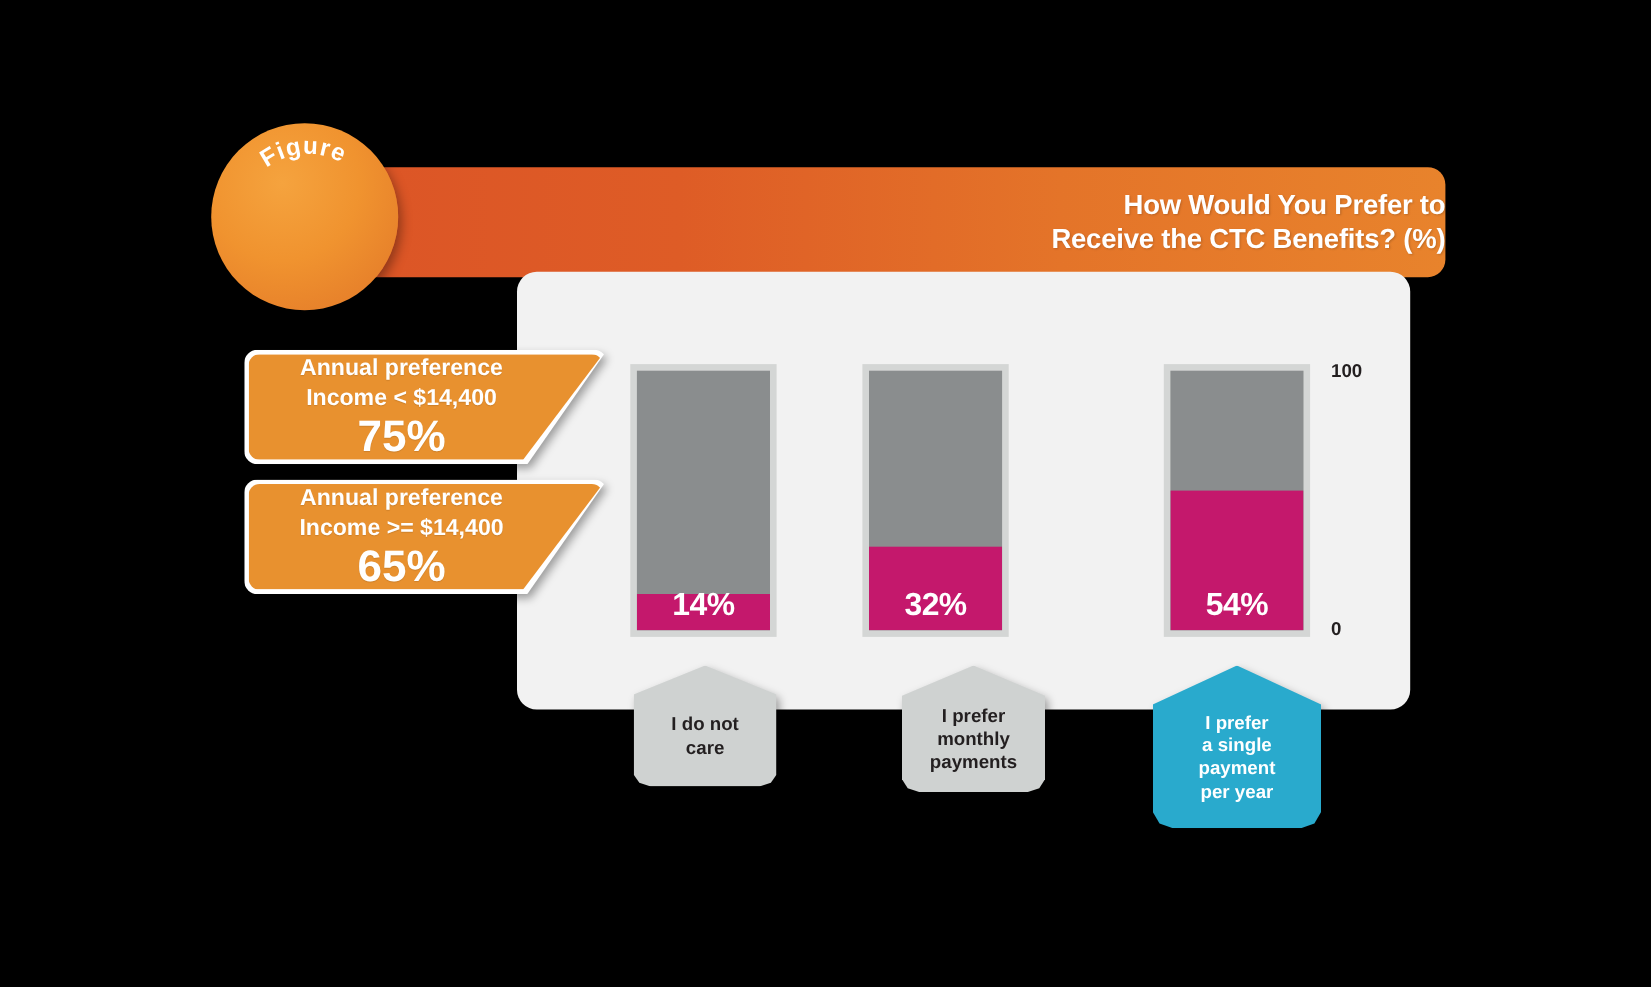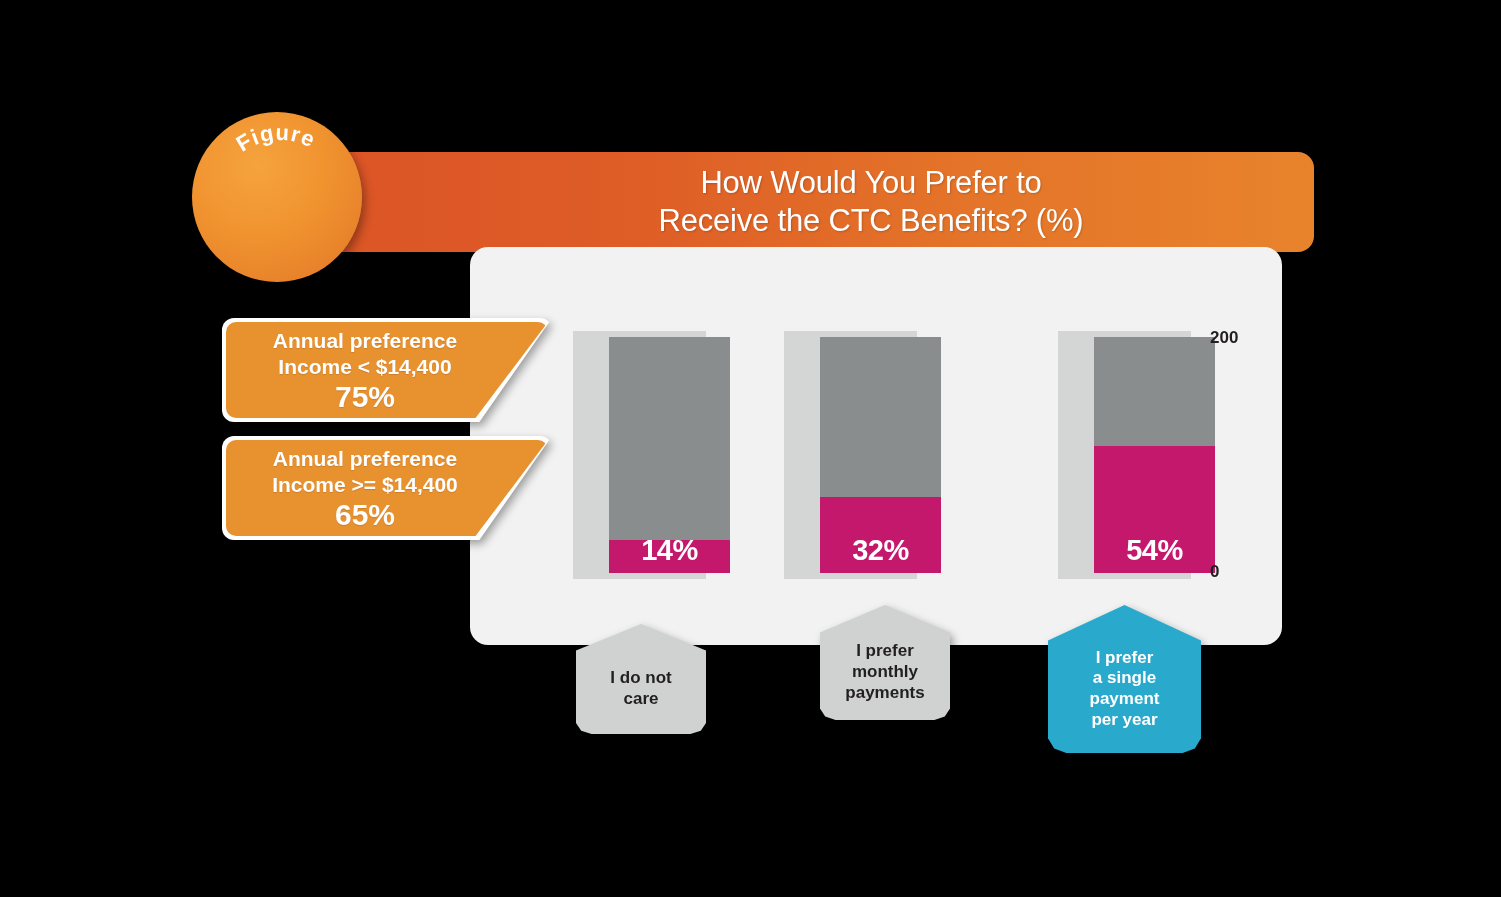--- a/index.html
+++ b/index.html
@@ -28,24 +28,24 @@
     box-shadow: 6px 6px 0 rgba(0,0,0,0.30);
   }
   #banner-title {
     position: absolute;
     left: 0;
     top: 50%;
     transform: translateY(-50%);
     width: 100%;
     padding-left: 110px;
     box-sizing: border-box;
-    text-align: center;
+    text-align: right;
     color: #FFFFFF;
-    font-size: 31px;
-    font-weight: normal;
+    font-size: 25px;
+    font-weight: bold;
     line-height: 1.22;
     letter-spacing: -0.2px;
     white-space: pre-line;
     text-shadow: 1px 1px 2px rgba(0,0,0,0.18);
   }
 
   
   #fig-badge {
     position: absolute;
     left: 192px;
@@ -149,21 +149,21 @@
   }
   .callout-label {
     font-size: 21px;
     font-weight: bold;
     line-height: 1.24;
     text-align: center;
     white-space: pre-line;
     text-shadow: 0 1px 1px rgba(0,0,0,0.12);
   }
   .callout-value {
-    font-size: 30px;
+    font-size: 40px;
     font-weight: bold;
     line-height: 1.05;
     margin-top: 1px;
     text-shadow: 0 1px 1px rgba(0,0,0,0.12);
   }
   #callout-0 { left: 222px; top: 318px; }
   #callout-1 { left: 222px; top: 436px; }
 
   
   .bar-frame {
@@ -173,21 +173,20 @@
     background: #D4D6D5;
     padding: 6px;
     box-sizing: border-box;
   }
   .bar-track {
     position: relative;
     width: 100%;
     height: 100%;
     background: #8A8D8E;
     overflow: hidden;
-    margin-left: 30px;
   }
   .bar-fill {
     position: absolute;
     left: 0;
     bottom: 0;
     width: 100%;
     background: #C4186C;
     display: flex;
     align-items: flex-end;
     justify-content: center;
@@ -302,24 +301,24 @@
   </div>
 
   <div class="bar-frame" style="left:1058px; top:331px;">
     <div class="bar-track">
       <div class="bar-fill" style="height:54%;align-items:flex-end;">
         <span class="bar-value">54%</span>
       </div>
     </div>
   </div>
 
-  <div class="axis-tick" id="tick-100">200</div>
+  <div class="axis-tick" id="tick-100">100</div>
   <div class="axis-tick" id="tick-0">0</div>
 
-  <div class="cat-label" style="left:576px; top:624px; height:110px;">
+  <div class="cat-label" style="left:576px; top:605px; height:110px;">
     <div class="cat-shape"></div>
     <div class="cat-text">I do not
 care</div>
   </div>
 
   <div class="cat-label" style="left:820px; top:605px; height:115px;">
     <div class="cat-shape"></div>
     <div class="cat-text">I prefer
 monthly
 payments</div>

